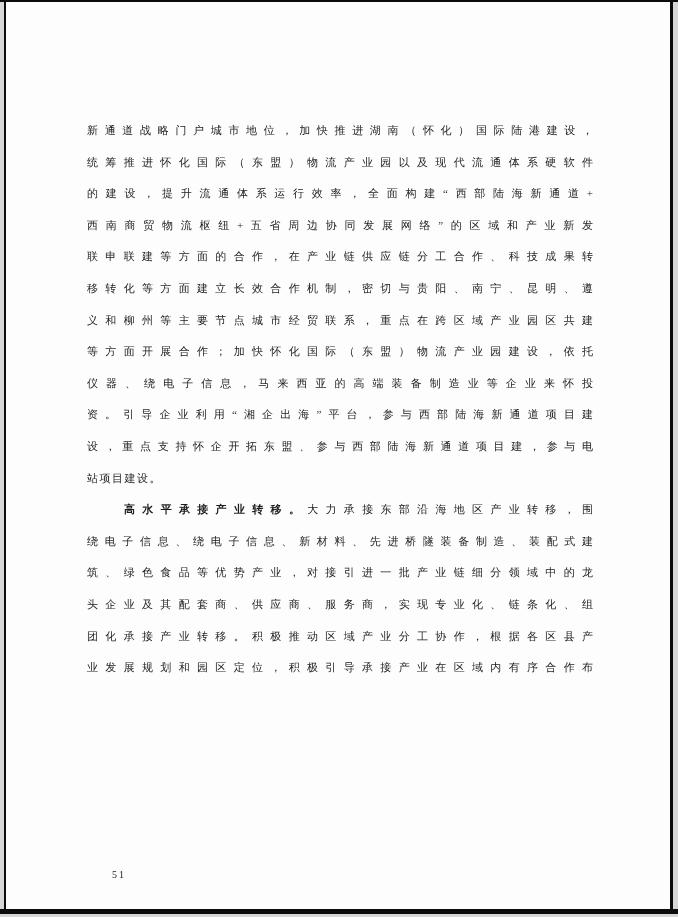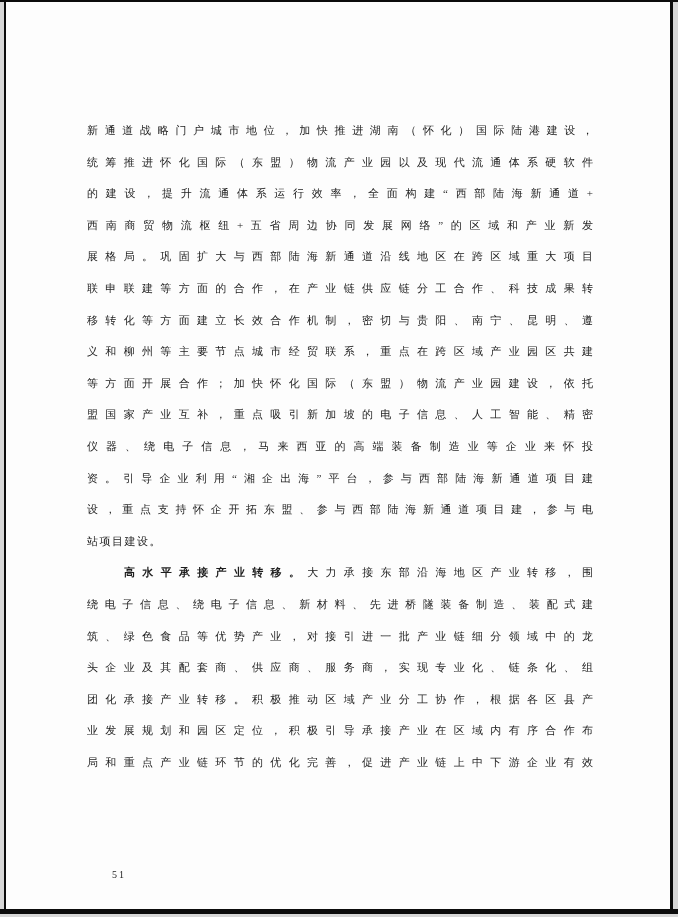--- a/index.html
+++ b/index.html
@@ -77,35 +77,32 @@
 <div class="b-left"></div>
 <div class="b-right"></div>
 <div class="b-bottom"></div>
 
 <div class="text-block">
     <div>
       <div class="line">新通道战略门户城市地位，加快推进湖南（怀化）国际陆港建设，</div>
       <div class="line">统筹推进怀化国际（东盟）物流产业园以及现代流通体系硬软件</div>
       <div class="line">的建设，提升流通体系运行效率，全面构建“西部陆海新通道+</div>
       <div class="line">西南商贸物流枢纽+五省周边协同发展网络”的区域和产业新发</div>
-      <div class="line">展格局。巩固扩大与西部陆海新通道沿线地区在跨区域重大项目</div>
       <div class="line">联申联建等方面的合作，在产业链供应链分工合作、科技成果转</div>
       <div class="line">移转化等方面建立长效合作机制，密切与贵阳、南宁、昆明、遵</div>
       <div class="line">义和柳州等主要节点城市经贸联系，重点在跨区域产业园区共建</div>
       <div class="line">等方面开展合作；加快怀化国际（东盟）物流产业园建设，依托</div>
-      <div class="line">盟国家产业互补，重点吸引新加坡的电子信息、人工智能、精密</div>
       <div class="line">仪器、绕电子信息，马来西亚的高端装备制造业等企业来怀投</div>
       <div class="line">资。引导企业利用“湘企出海”平台，参与西部陆海新通道项目建</div>
       <div class="line">设，重点支持怀企开拓东盟、参与西部陆海新通道项目建，参与电</div>
       <div class="line no-just">站项目建设。</div>
     </div>
     <div>
       <div class="line indent"><span class="bold-lead">高水平承接产业转移。</span>大力承接东部沿海地区产业转移，围</div>
       <div class="line">绕电子信息、绕电子信息、新材料、先进桥隧装备制造、装配式建</div>
       <div class="line">筑、绿色食品等优势产业，对接引进一批产业链细分领域中的龙</div>
       <div class="line">头企业及其配套商、供应商、服务商，实现专业化、链条化、组</div>
       <div class="line">团化承接产业转移。积极推动区域产业分工协作，根据各区县产</div>
       <div class="line">业发展规划和园区定位，积极引导承接产业在区域内有序合作布</div>
-      <div class="line">局和重点产业链环节的优化完善，促进产业链上中下游企业有效</div>
     </div>
   </div>
 
 <div class="page-number">51</div>
 
 </body></html>

